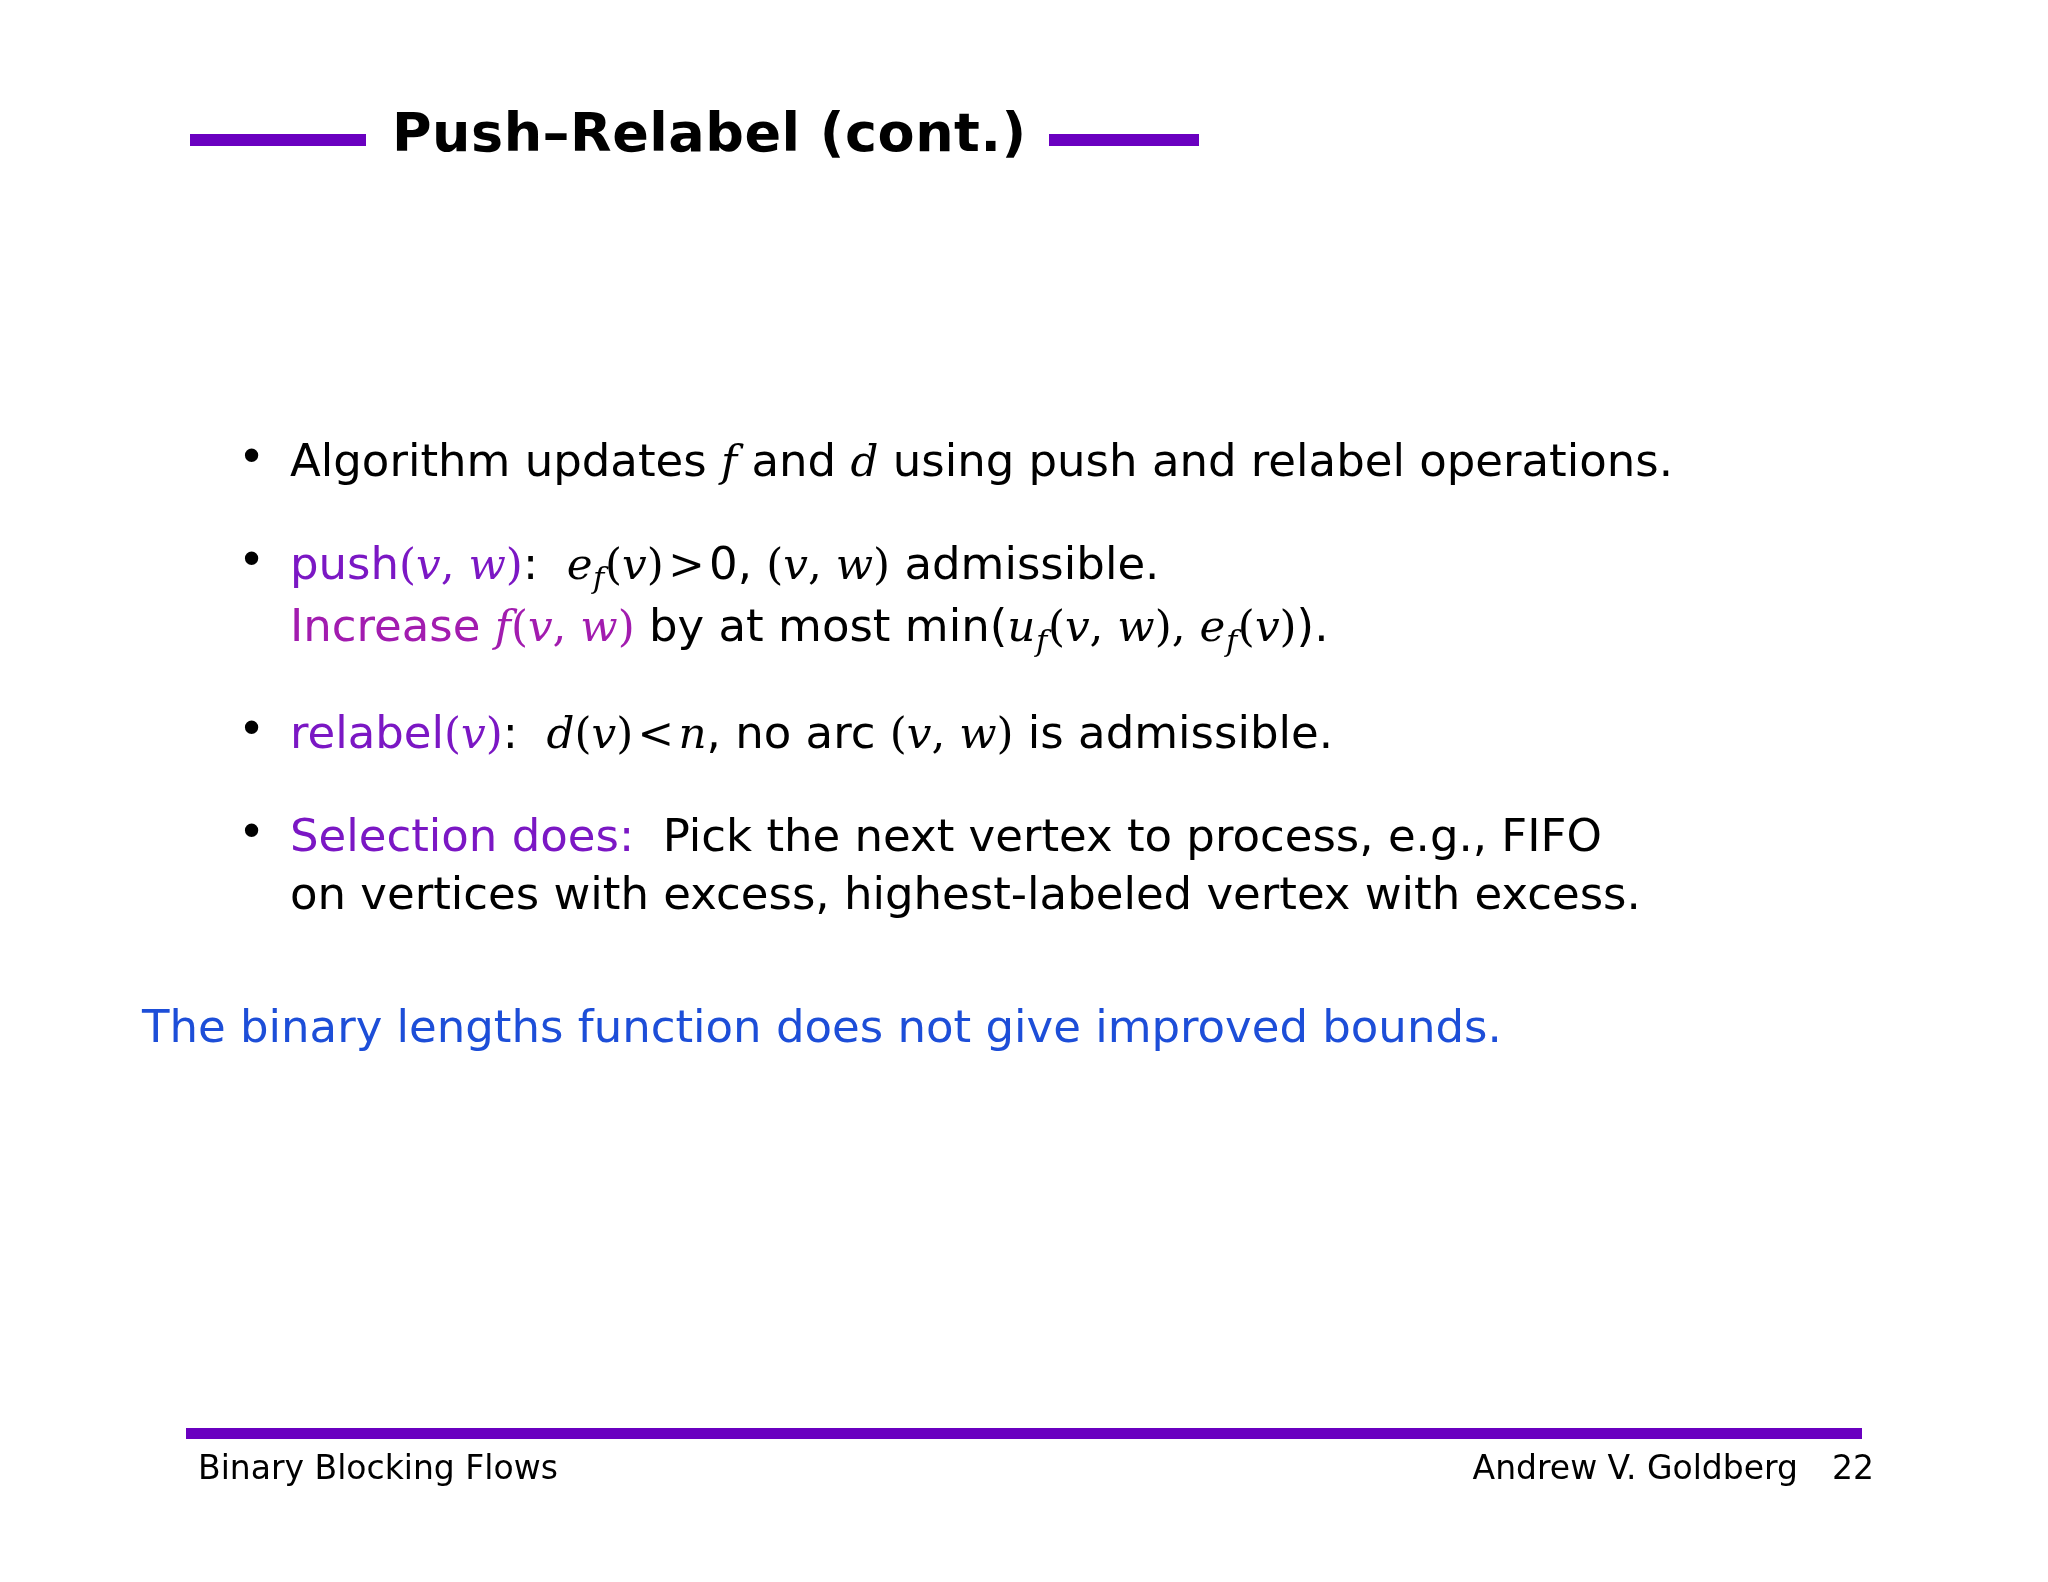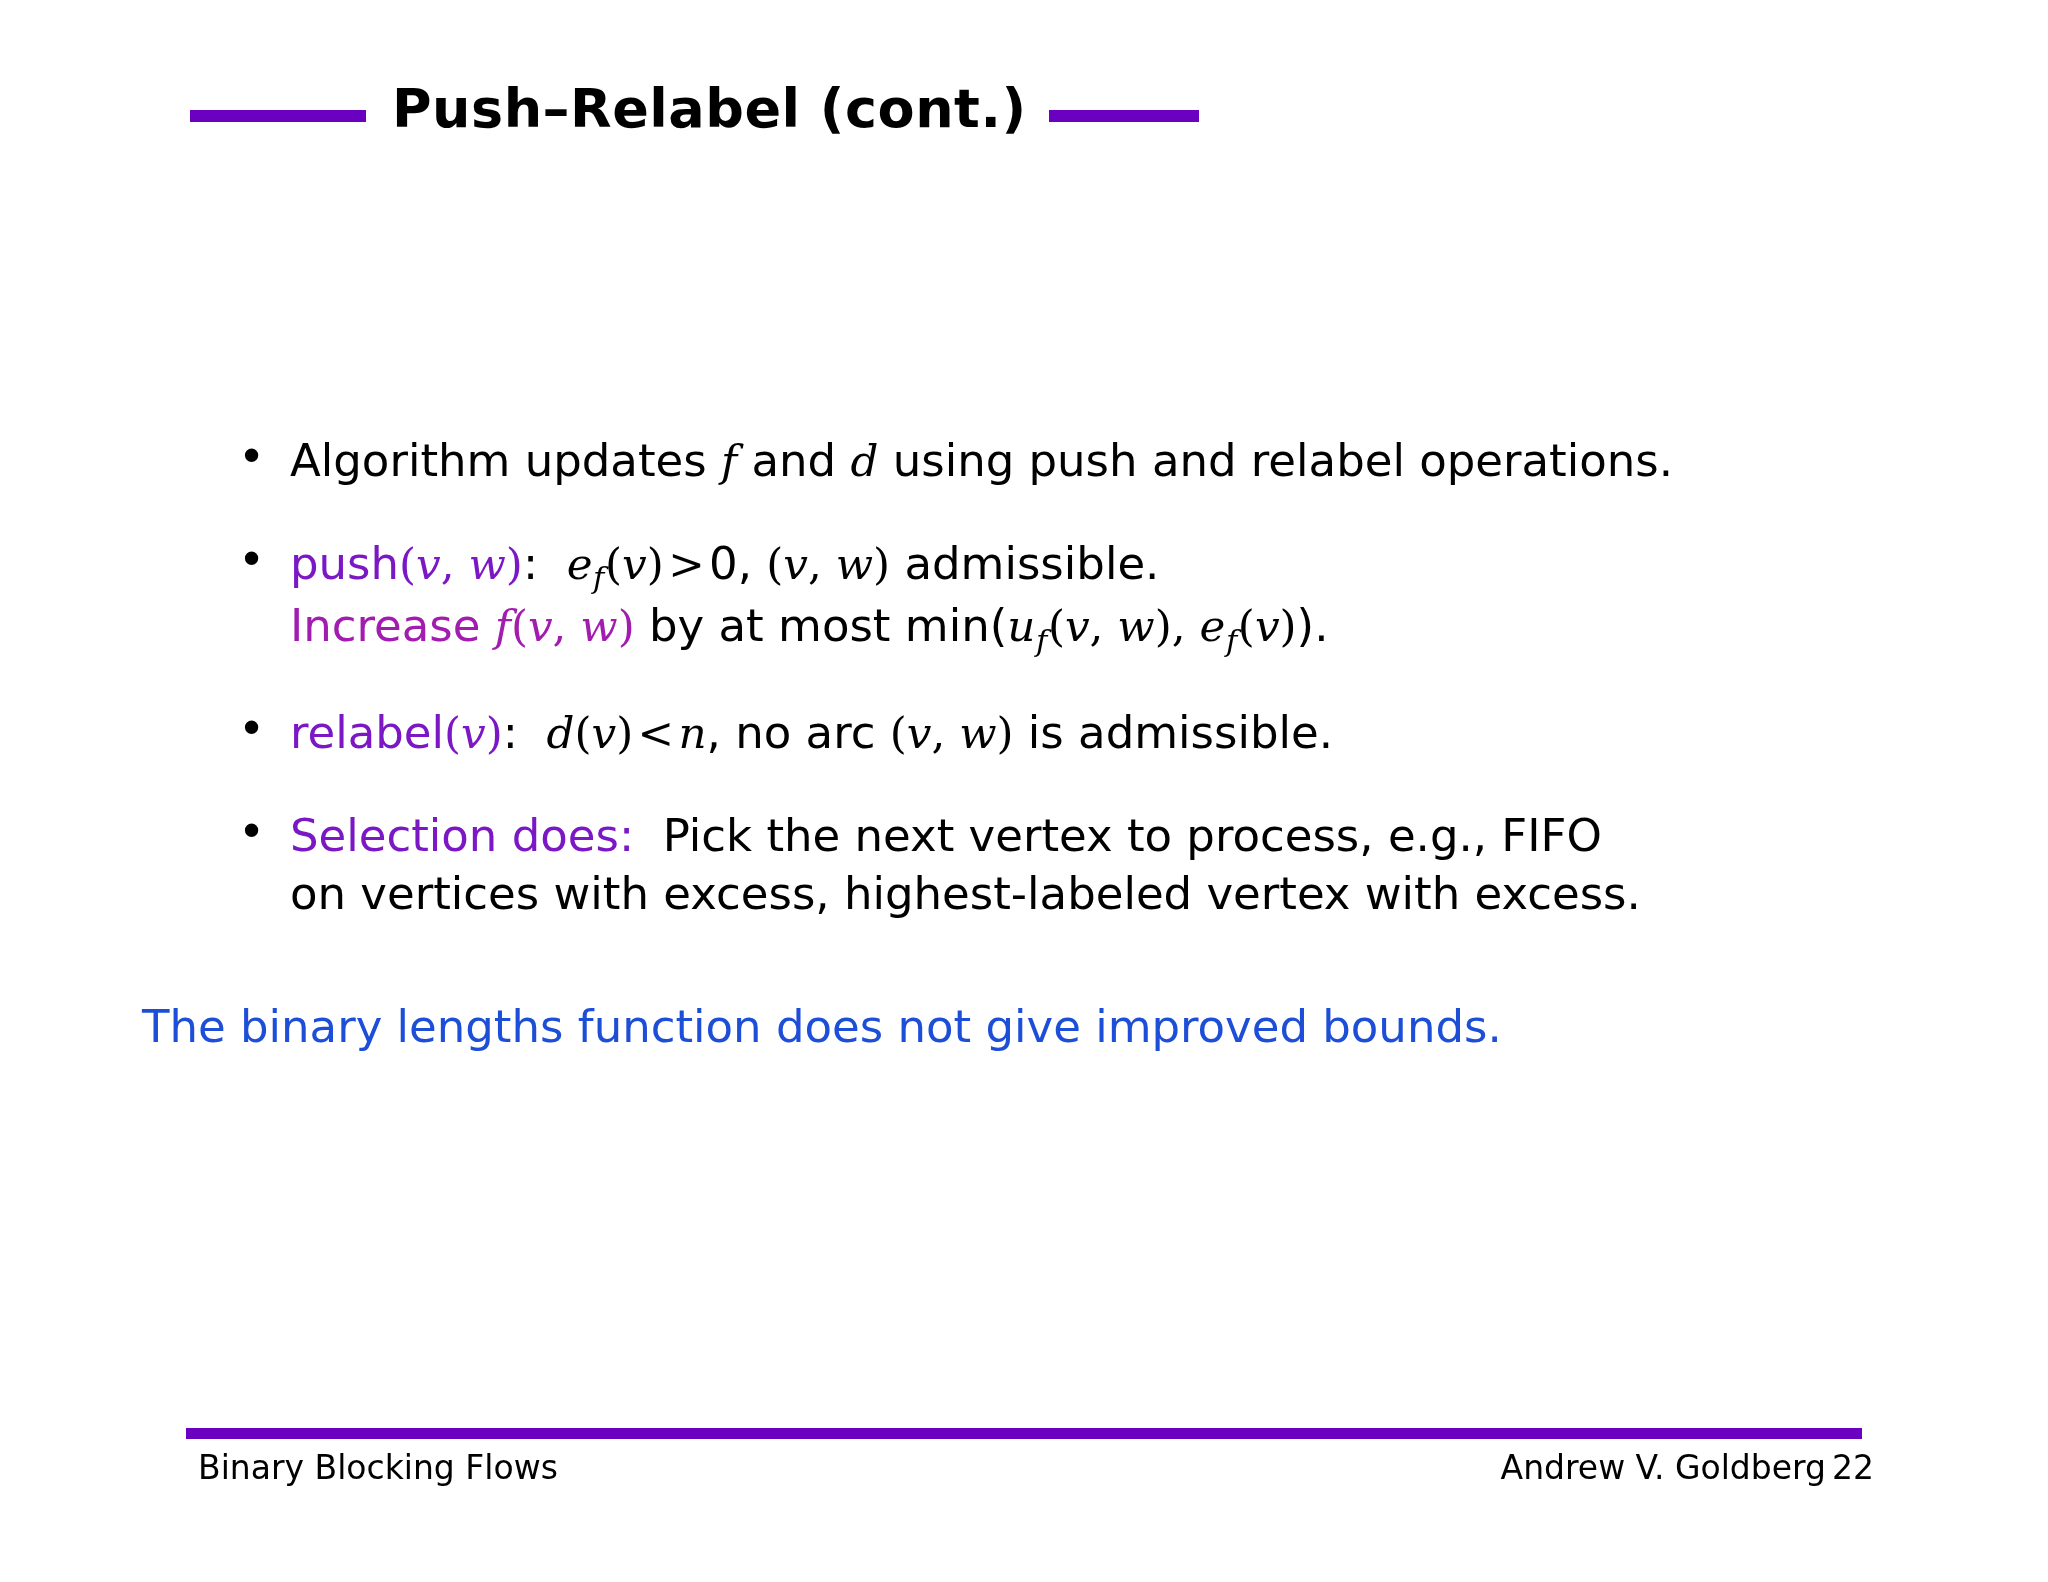--- a/index.html
+++ b/index.html
@@ -13,21 +13,21 @@
     height: 1582px;
     background: #ffffff;
     font-family: "DejaVu Sans", "Liberation Sans", sans-serif;
     overflow: hidden;
   }
 
   
   .title-row {
     position: absolute;
     left: 190px;
-    top: 56px;
+    top: 80px;
     width: 1200px;
     height: 80px;
     display: flex;
     align-items: flex-end;
   }
   .title-rule {
     background: #6A00C0;
     height: 12px;
     flex: 0 0 auto;
     margin-bottom: 14px;
@@ -115,21 +115,21 @@
     left: 198px;
     top: 1448px;
     width: 1676px;
     display: flex;
     justify-content: space-between;
     align-items: baseline;
     font-size: 33px;
     color: #000000;
     white-space: nowrap;
   }
-  .footer-right { display: flex; gap: 6px; }
+  .footer-right { display: flex; gap: 34px; }
 </style>
 </head>
 <body>
 
 <div class="slide">
 
   <div class="title-row">
     <div class="title-rule left"></div>
     <div class="slide-title">Push–Relabel (cont.)</div>
     <div class="title-rule right"></div>

